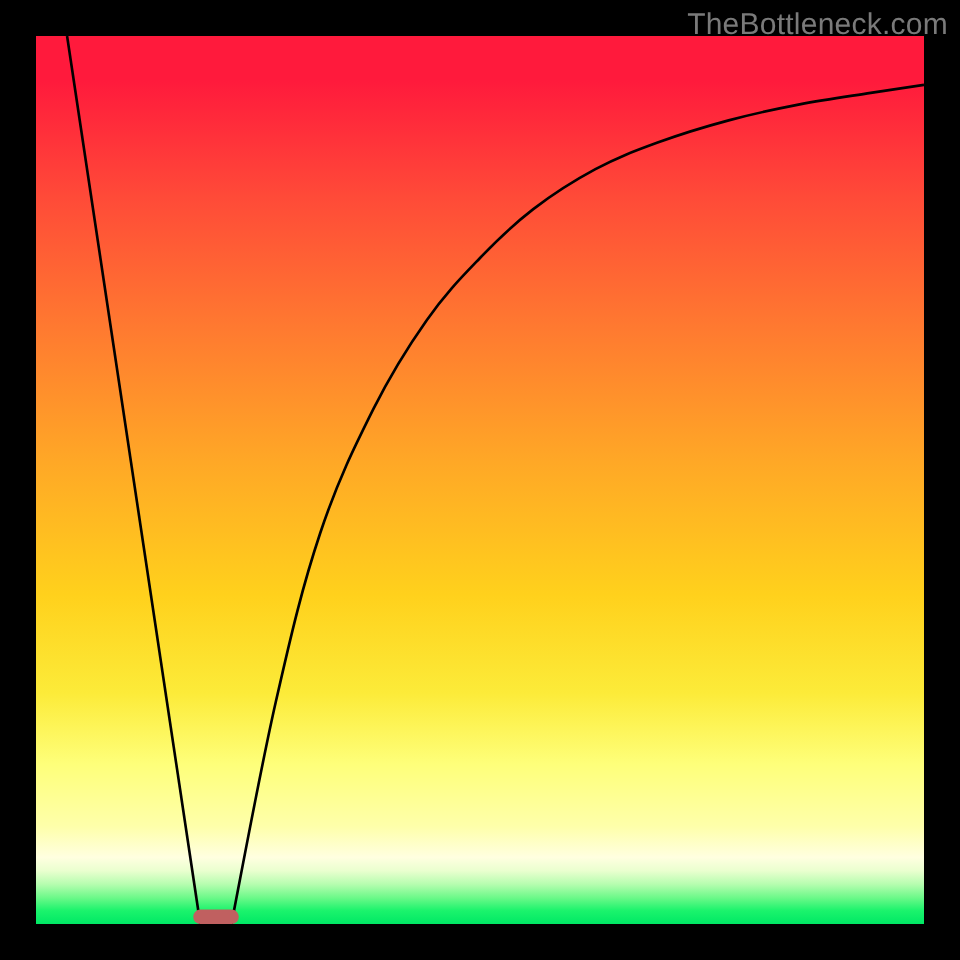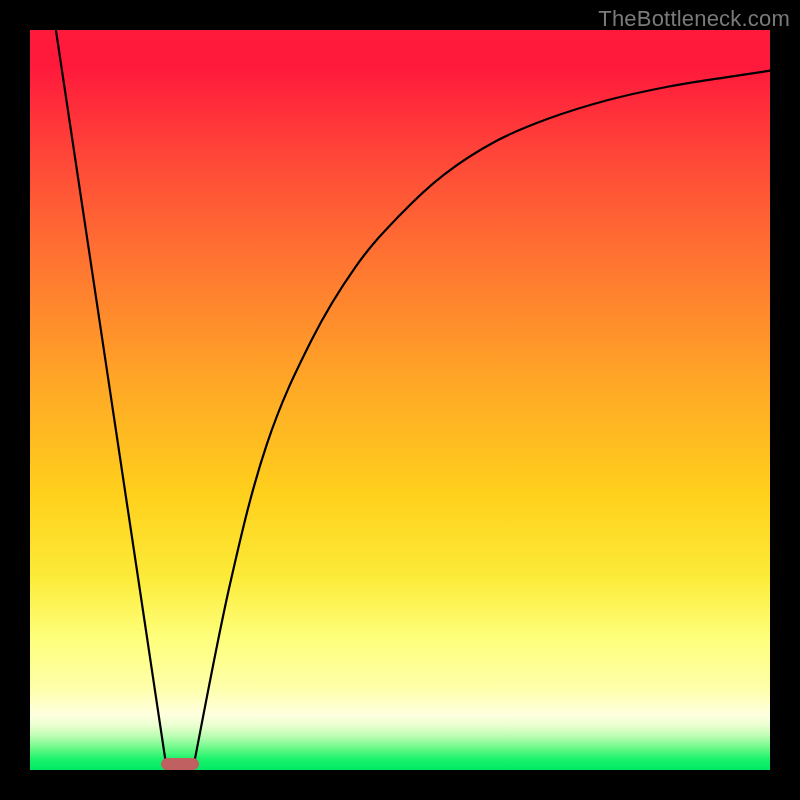--- a/index.html
+++ b/index.html
@@ -48,21 +48,21 @@
     left: 0;
     top: 0;
     width: 740px;
     height: 740px;
   }
   .watermark {
     position: absolute;
     top: 6px;
     right: 10px;
     color: #7a7a7a;
-    font-size: 22px;
+    font-size: 25px;
     font-weight: 400;
     letter-spacing: 0.2px;
     user-select: none;
   }
   .marker {
     position: absolute;
     background: #c06060;
     border-radius: 6px;
   }
 </style>

